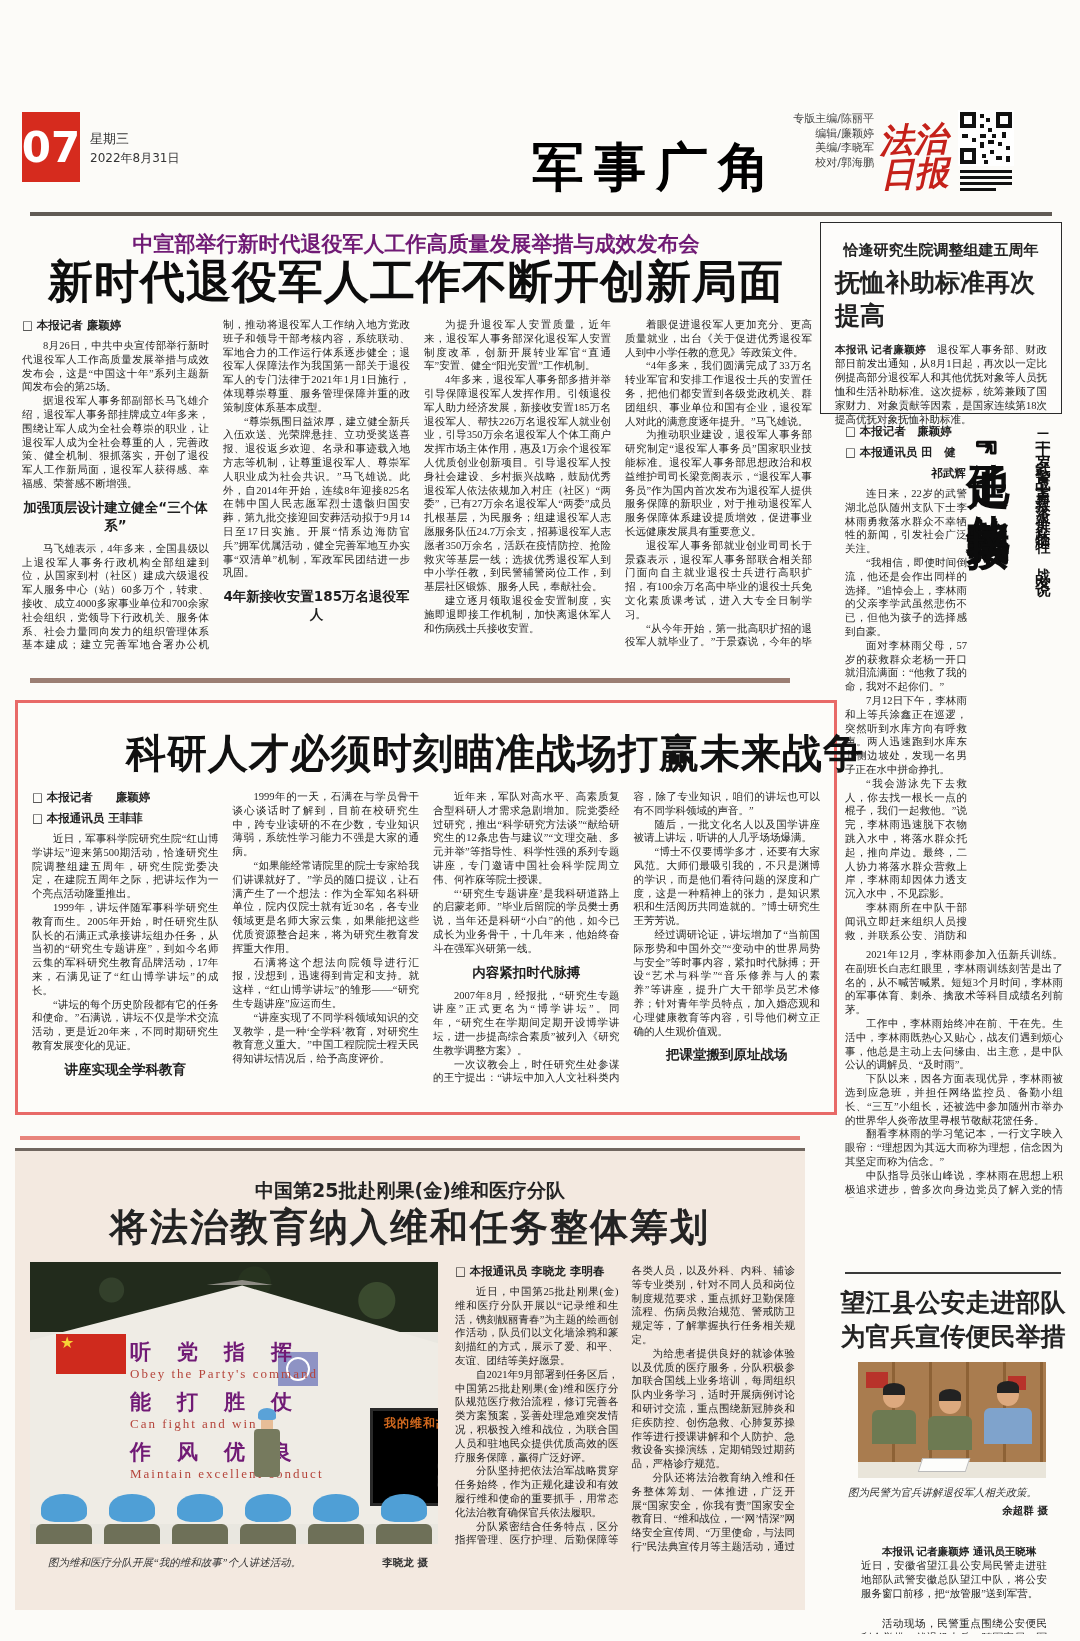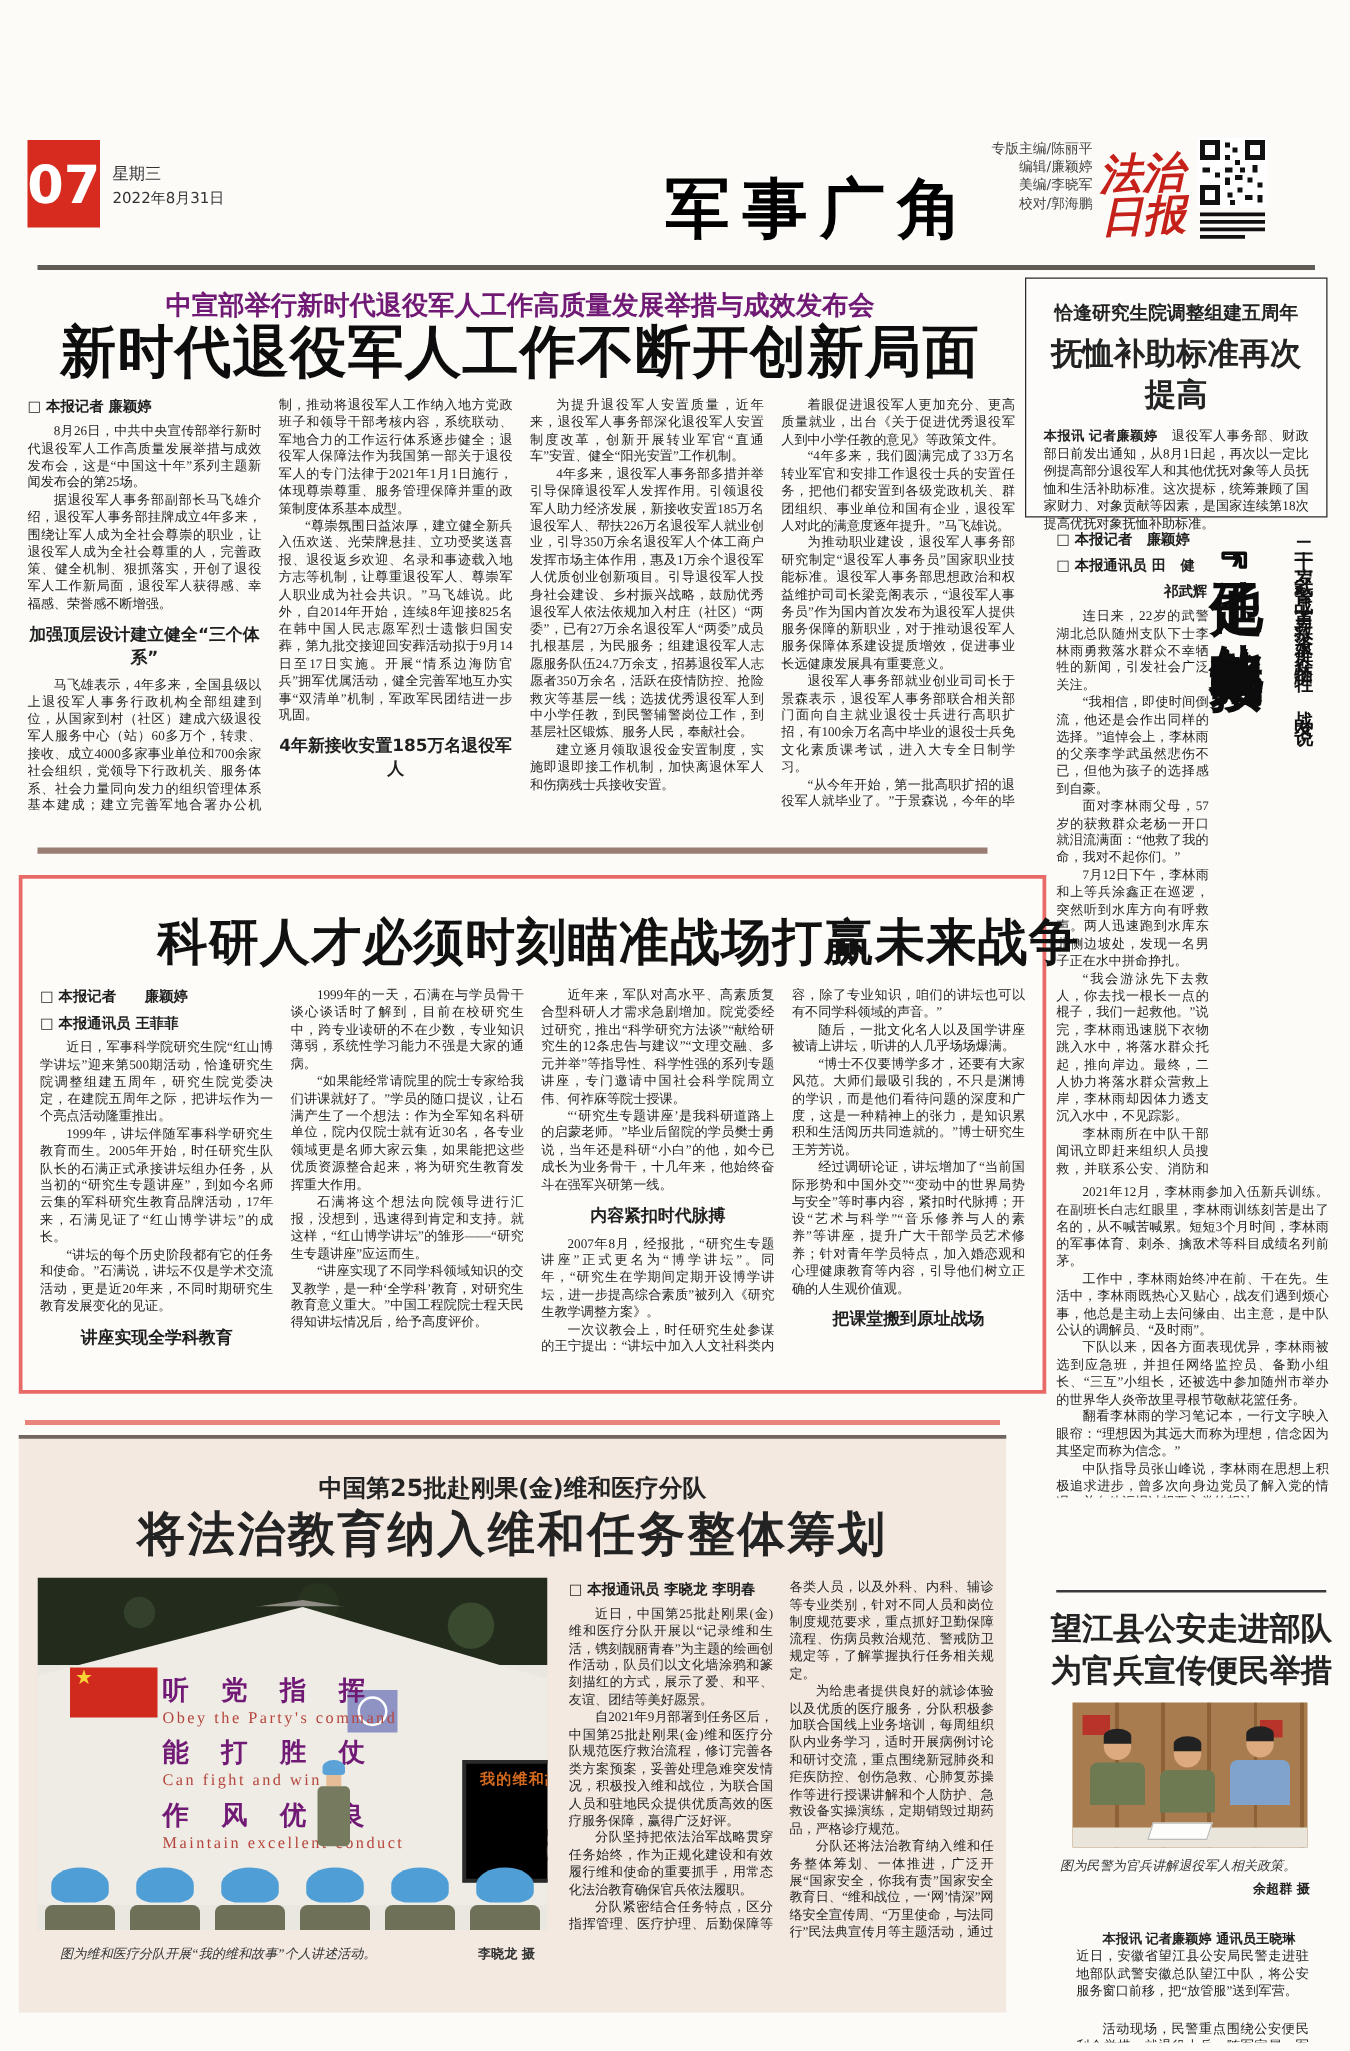--- a/index.html
+++ b/index.html
@@ -36,21 +36,21 @@
   .main-kicker{left:20px;top:230px;width:792px;text-align:center;
     font:bold 21px "DejaVu Sans",sans-serif;color:#701a75;}
   .main-headline{left:12px;top:252px;width:808px;text-align:center;
     font:bold 45px "DejaVu Sans",sans-serif;color:#0d0d0d;letter-spacing:1px;}
   .main-flow{left:22px;top:318px;width:790px;height:340px;column-count:4;column-gap:14px;}
 
   
   .subsidy{left:820px;top:222px;width:242px;height:192px;border:1.5px solid #2b2b2b;
     background:#fdfcfa;box-sizing:border-box;padding:18px 14px 10px 14px;}
   .subsidy .kick{text-align:center;font:bold 15px "DejaVu Sans",sans-serif;margin-bottom:6px;}
-  .subsidy .head{text-align:center;font:bold 25px "DejaVu Sans",sans-serif;margin-bottom:10px;}
+  .subsidy .head{font:bold 25px "DejaVu Sans",sans-serif;margin-bottom:10px;}
   .subsidy .body{font-size:10.5px;line-height:14px;text-align:justify;}
   .subsidy .body .lead{font-weight:bold;font-family:"DejaVu Sans",sans-serif;}
 
   
   .martyr-narrow{left:845px;top:424px;width:122px;height:516px;}
   .martyr-wide{left:845px;top:948px;width:218px;height:250px;}
   .v-quote{left:958px;top:428px;height:572px;width:62px;
     writing-mode:vertical-rl;text-orientation:upright;
     font:bold 43px "DejaVu Sans",sans-serif;color:#0c0c0c;letter-spacing:2px;line-height:62px;}
   .v-kicker{left:1028px;top:422px;height:600px;width:30px;

